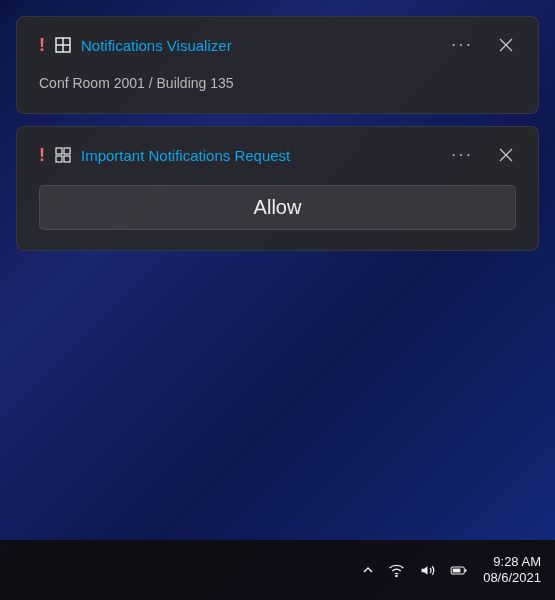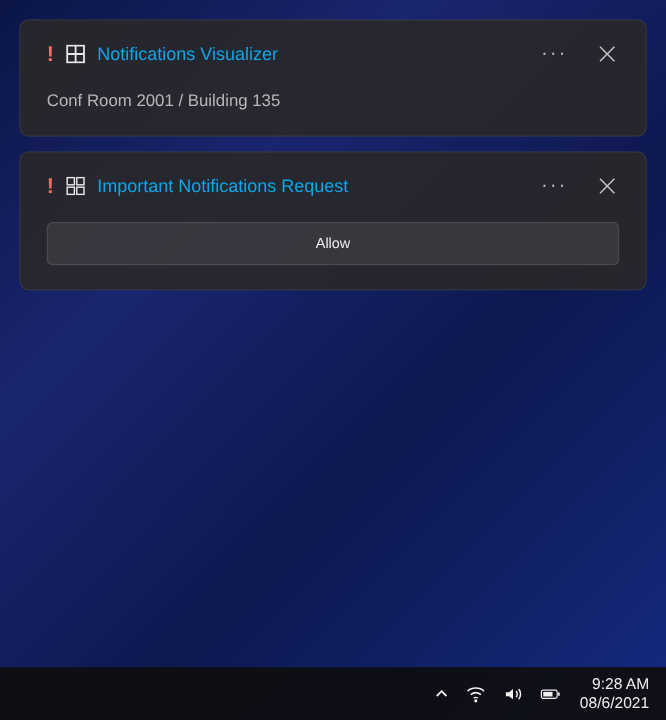--- a/index.html
+++ b/index.html
@@ -91,32 +91,32 @@
       display: flex;
       gap: 10px;
       margin-top: 20px;
     }
     .action-btn {
       flex: 1;
       background: rgba(255,255,255,0.08);
       border: 1px solid rgba(255,255,255,0.1);
       border-radius: 5px;
       color: #eee;
-      font-size: 12px;
+      font-size: 20px;
       padding: 10px 0;
       cursor: pointer;
       font-family: inherit;
       font-weight: 300;
     }
     .taskbar {
       position: absolute;
       bottom: 0;
       left: 0;
       right: 0;
-      height: 44px;
+      height: 60px;
       background: rgba(15, 15, 18, 0.95);
       display: flex;
       align-items: center;
       justify-content: flex-end;
       padding: 0 14px;
       color: #eee;
       gap: 16px;
     }
     .tray-icons {
       display: flex;

